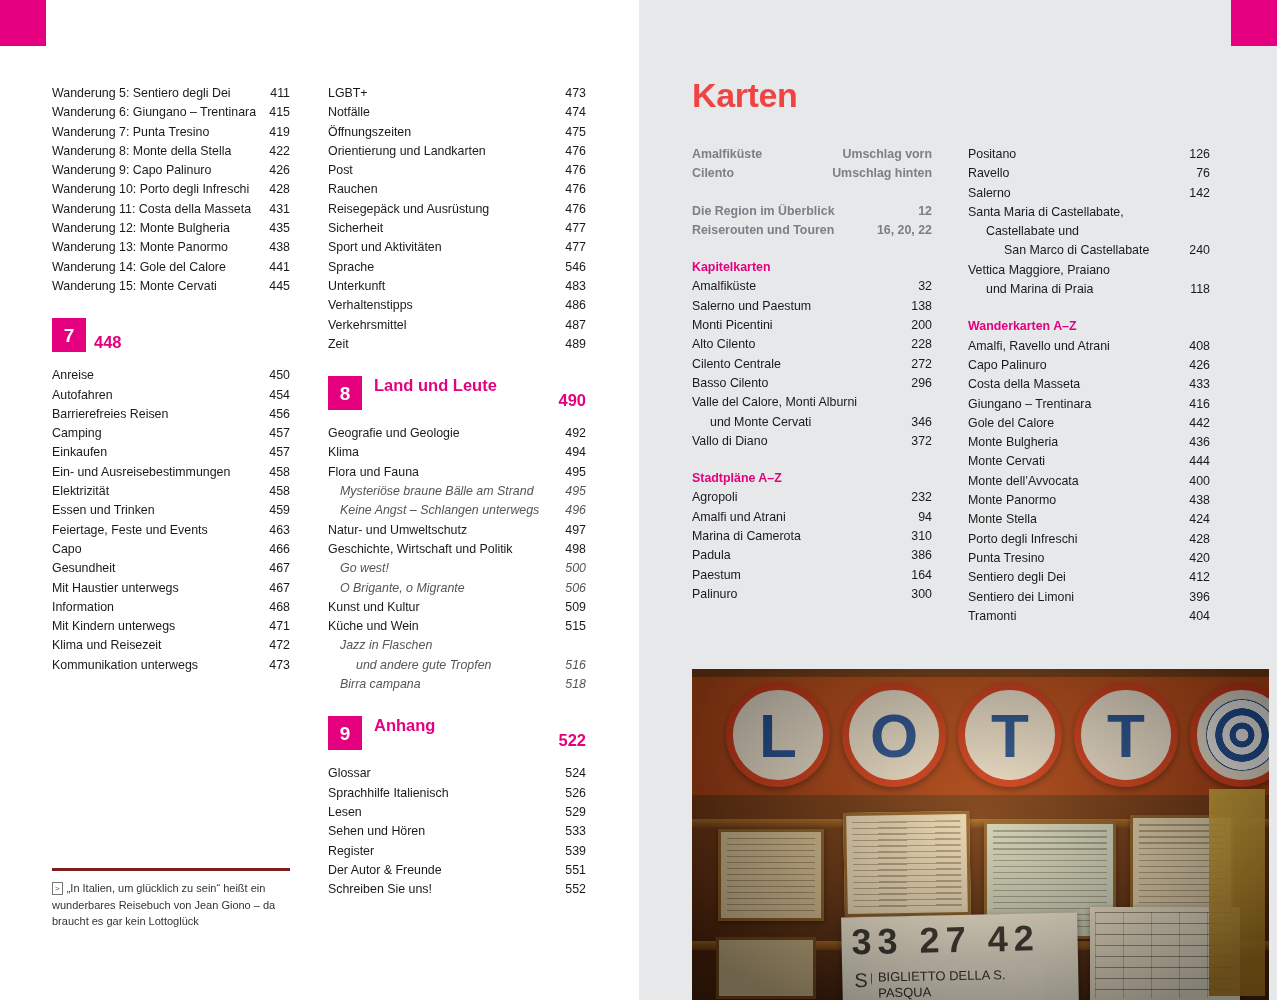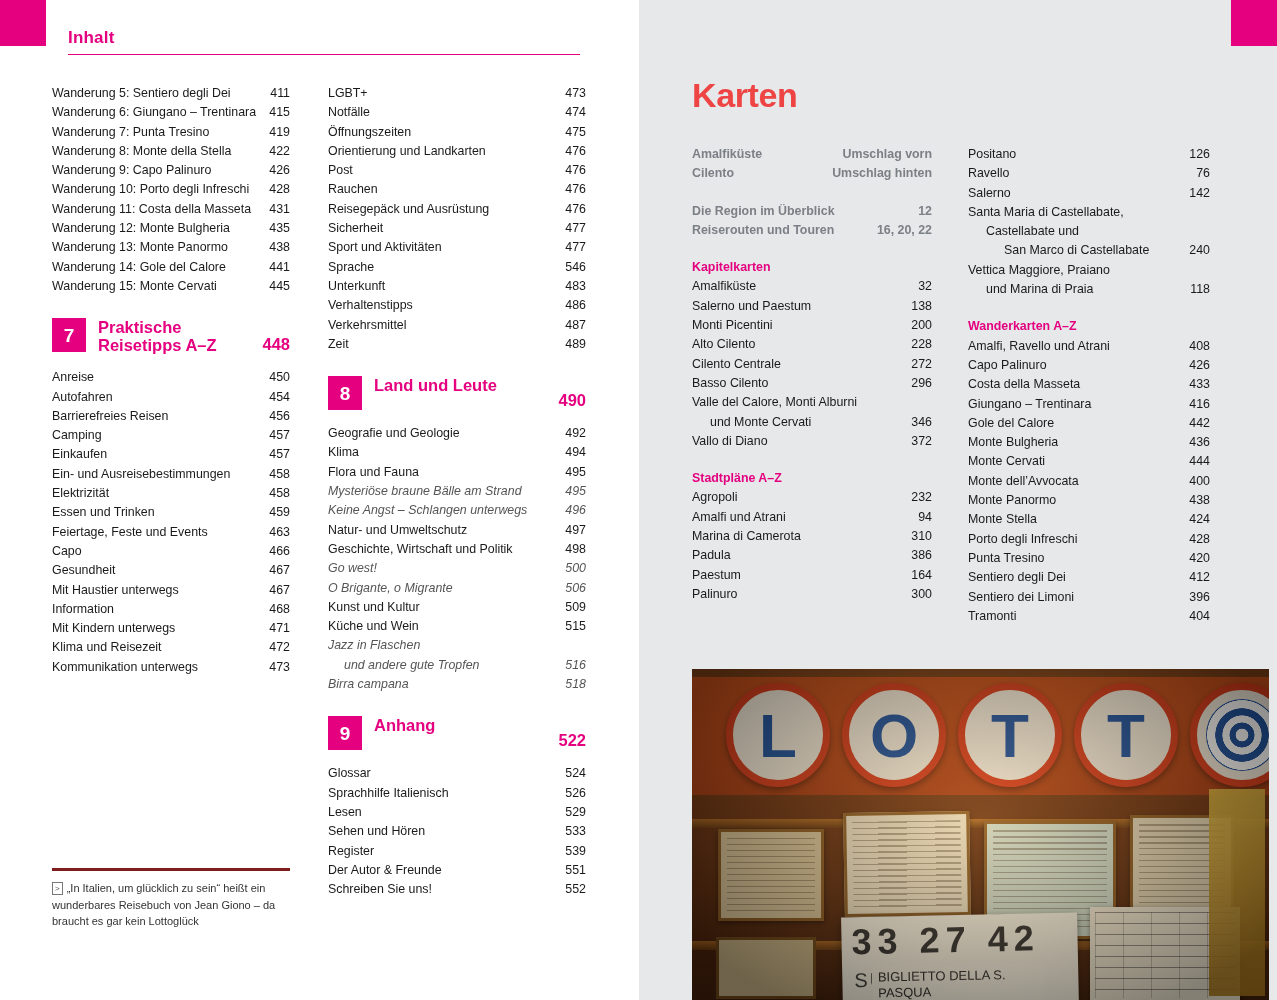--- a/index.html
+++ b/index.html
@@ -70,21 +70,21 @@
 
   .toc-row {
     display: flex;
     justify-content: space-between;
     align-items: baseline;
     white-space: nowrap;
   }
   .toc-label { padding-right: 8px; }
   .toc-page { font-variant-numeric: tabular-nums; }
   .toc-row.italic .toc-label,
-  .toc-row.italic .toc-page { font-style: italic; color: #555; }
+  .toc-row.italic .toc-page { font-style: italic; color: #555; margin-left: 12px; }
   .toc-row.indent .toc-label { padding-left: 16px; }
 
   .spacer-18 { height: 18px; }
 
   
   .chapter {
     display: flex;
     align-items: flex-start;
     margin: 22px 0 14px 0;
   }
@@ -299,24 +299,20 @@
   }
 </style>
 </head>
 <body>
 
 <div class="page page-left">
 
   <div class="tab tab-left"></div>
   <div class="tab-num tab-num-left">8</div>
 
-  <div class="header-left">
-    <div class="header-title">Inhalt</div>
-    <div class="header-rule"></div>
-  </div>
 
   <div class="col col-a">
     <div id="col-a-list">
         <div class="toc-row">
           <span class="toc-label">Wanderung 5: Sentiero degli Dei</span>
           <span class="toc-page">411</span>
         </div>
         <div class="toc-row">
           <span class="toc-label">Wanderung 6: Giungano – Trentinara</span>
           <span class="toc-page">415</span>
@@ -354,24 +350,20 @@
           <span class="toc-page">441</span>
         </div>
         <div class="toc-row">
           <span class="toc-label">Wanderung 15: Monte Cervati</span>
           <span class="toc-page">445</span>
         </div>
       </div>
 
     <div class="chapter">
       <div class="chapter-num">7</div>
-      <div class="chapter-title">
-        <span>Praktische</span>
-        <span class="line2">Reisetipps A–Z</span>
-      </div>
       <div class="chapter-page">448</div>
     </div>
 
     <div id="col-a2-list">
         <div class="toc-row">
           <span class="toc-label">Anreise</span>
           <span class="toc-page">450</span>
         </div>
         <div class="toc-row">
           <span class="toc-label">Autofahren</span>

